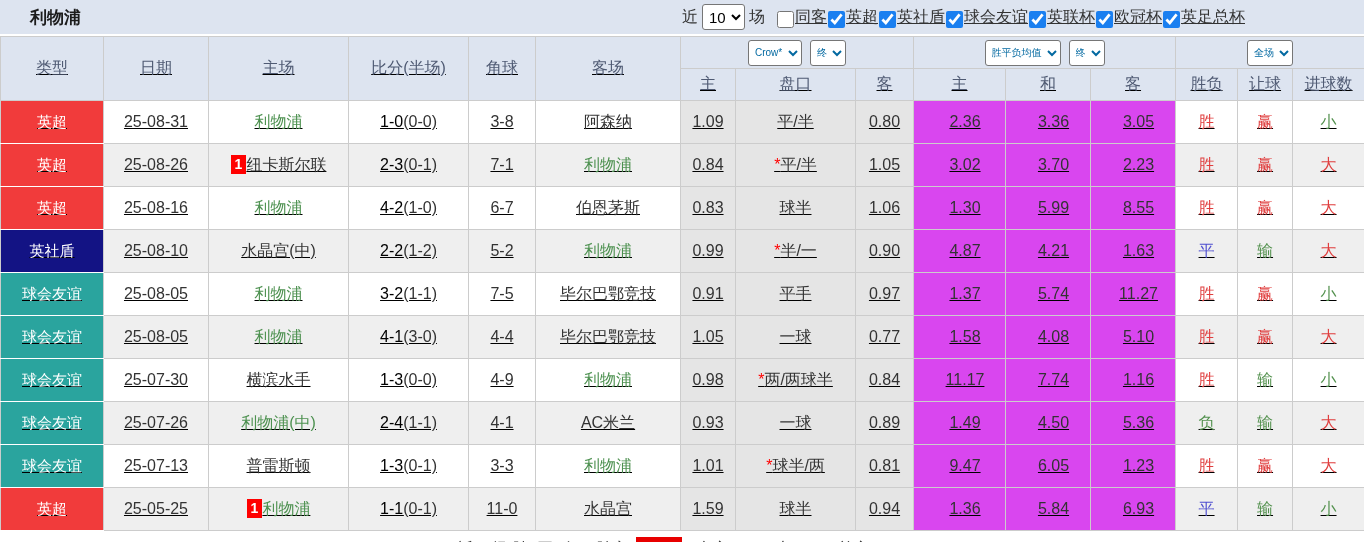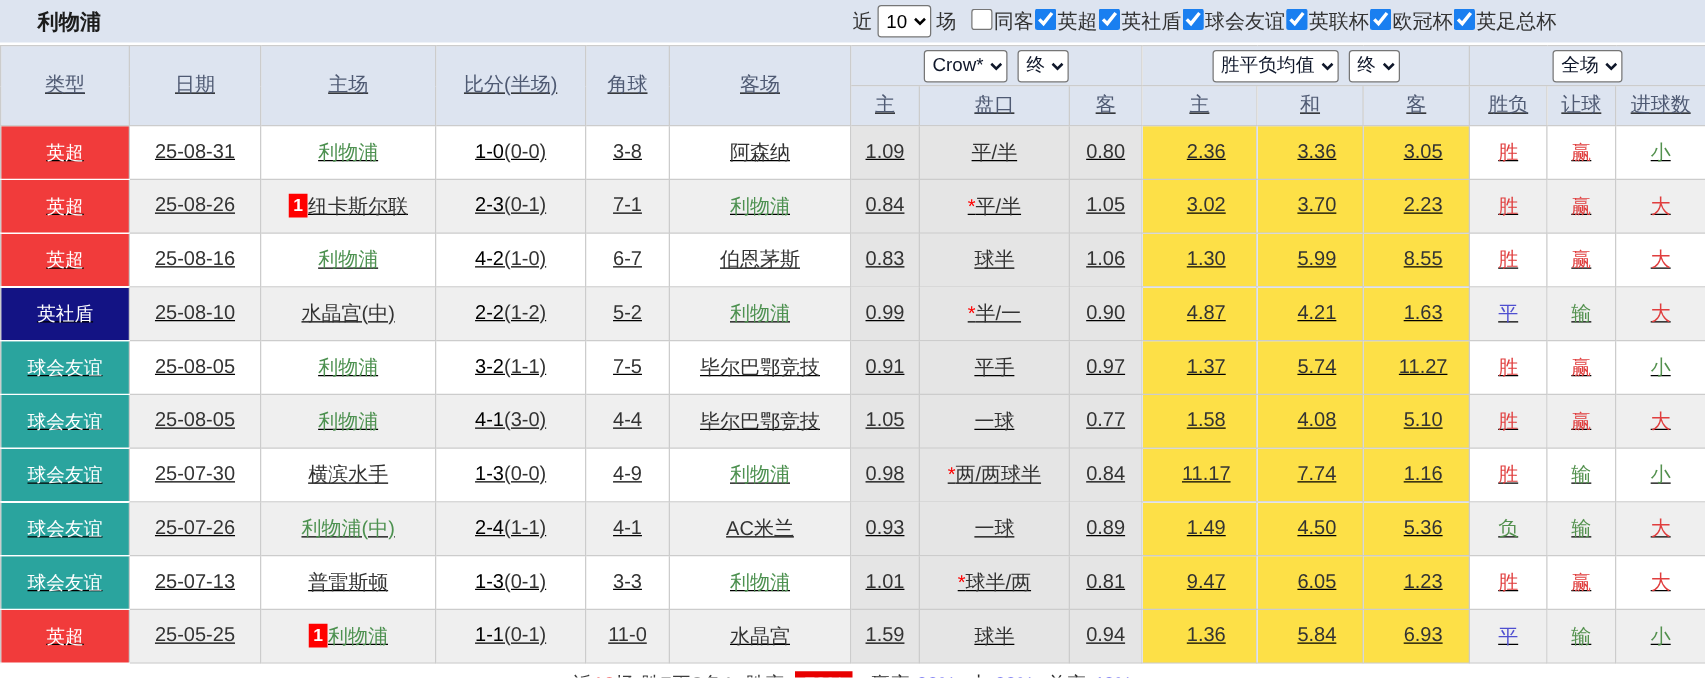--- a/index.html
+++ b/index.html
@@ -8,38 +8,38 @@
 
   
   .topbar{height:34px;background:#dde4f0;border-bottom:2px solid #fff;
     display:flex;align-items:center;position:relative;}
   .title{font-size:17px;font-weight:bold;color:#1c1c1c;margin-left:30px;}
   .controls{position:absolute;left:682px;display:flex;align-items:center;gap:4px;
     font-size:16px;color:#333;}
   .controls select{height:26px;font-size:15px;border:1px solid #767676;border-radius:3px;
     background:#fff;padding:0 2px;}
   .filters{display:flex;align-items:center;margin-left:8px;}
-  .filters label{display:flex;align-items:flex-start;cursor:pointer;font-size:16px;color:#333;margin-right:1px;}
+  .filters label{display:flex;align-items:flex-end;cursor:pointer;font-size:16px;color:#333;margin-right:1px;text-decoration:underline;}
   .filters input{width:17px;height:17px;accent-color:#1a7ff0;margin:0 1px 0 0;}
 
   
   table{width:1364px;border-collapse:collapse;table-layout:fixed;background:#fff;text-decoration:underline;}
   th,td{border:1px solid #ccc;text-align:center;overflow:hidden;white-space:nowrap;}
   thead th{background:#dde4f0;color:#4f5a73;font-weight:normal;font-size:16px;height:29px;}
   thead tr.h1 th{height:29px;}
-  thead th select{height:26px;font-size:15px;border:1px solid #767676;border-radius:3px;
-    background:#fff;color:#0f172a;margin:0 4px;padding:0 2px;}
+  thead th select{height:26px;font-size:10px;border:1px solid #767676;border-radius:3px;
+    background:#fff;color:#0369a1;margin:0 4px;padding:0 2px;}
   tbody td{height:40px;font-size:16px;color:#333;background:#fff;}
   tbody tr:nth-child(even) td.alt{background:#efefef;}
   td.type{color:#fff;font-size:15px;border-top-color:#fff;border-bottom-color:#fff;}
   td.type.epl{background:#f13b3b;}
   td.type.shield{background:#131384;}
   td.type.friendly{background:#2aa49e;}
   td.cream{background:#e5e5e5;}
-  td.euro{background:#fde047;padding-left:12px;}
+  td.euro{background:#d946ef;padding-left:12px;}
   .green{color:#4d9150;}
   .score{color:#000000;}
   .half{color:#333;}
   .star{color:#f00;}
   .badge1{display:inline-block;background:#f00;color:#fff;font-weight:bold;font-size:14px;
     line-height:19px;padding:0 4px;vertical-align:1px;}
   .c-red{color:#e03e3e;}
   .c-blue{color:#4f4fd0;}
   .c-green{color:#53914e;}
 

